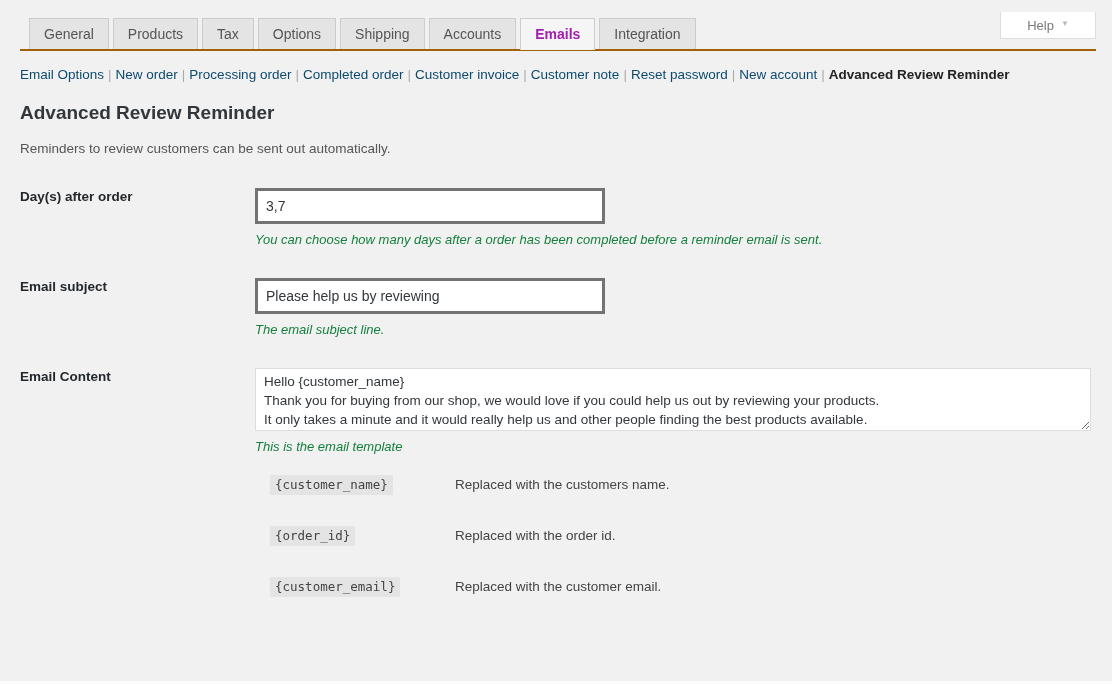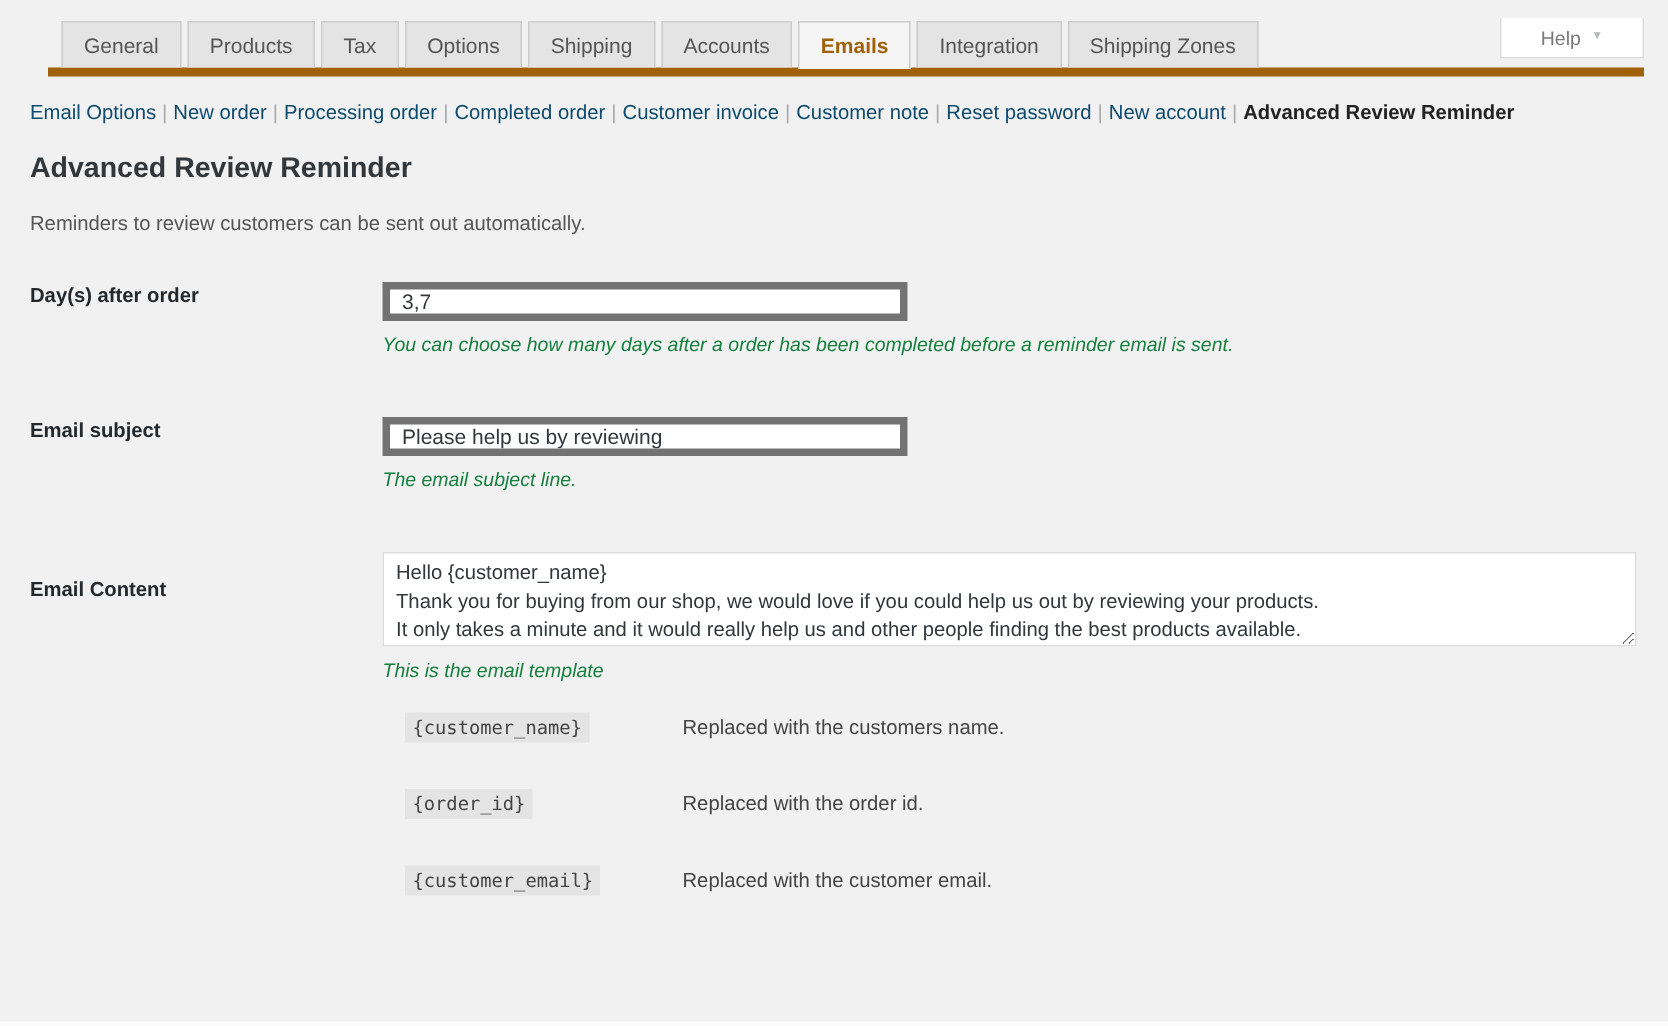--- a/index.html
+++ b/index.html
@@ -45,24 +45,24 @@
     color: #b4b9be;
     line-height: 1;
     position: relative;
     top: -1px;
   }
 
   
   .tabs-bar {
     position: absolute;
     top: 14px;
-    left: 32px;
+    left: 20px;
     right: 16px;
     height: 37px;
-    border-bottom: 6px solid #a16207;
+    border-bottom: 2px solid #a16207;
     box-sizing: border-box;
   }
   .tabs {
     display: flex;
     align-items: flex-end;
     height: 100%;
     padding-left: 9px;
     box-sizing: border-box;
   }
   .tab {
@@ -77,21 +77,21 @@
     color: #555;
     font-size: 14px;
     text-decoration: none;
     box-sizing: border-box;
     position: relative;
     white-space: nowrap;
     cursor: pointer;
   }
   .tab.active {
     background: #f5f5f5;
-    color: #a16207;
+    color: #a21caf;
     font-weight: bold;
     height: 32px;
     line-height: 31px;
     margin-bottom: -1px;
     border-bottom: 1px solid #f5f5f5;
     z-index: 2;
   }
 
   
   .subnav {
@@ -189,24 +189,24 @@
   .cb-text {
     margin-left: 9px;
     font-size: 13.5px;
     color: #444;
     cursor: pointer;
   }
 
   
   .text-input {
     width: 350px;
-    height: 26px;
+    height: 36px;
     padding: 2px 8px;
     box-sizing: border-box;
-    border: 5px solid #737373;
+    border: 3px solid #737373;
     background: #fff;
     color: #32373c;
     font-family: "Liberation Sans", "DejaVu Sans", sans-serif;
     font-size: 14px;
     line-height: 20px;
     outline: none;
     border-radius: 0;
   }
   .text-area {
     width: 836px;
@@ -285,21 +285,20 @@
 <div class="tabs-bar">
   <nav class="tabs" id="tabs">
       <a class="tab">General</a>
       <a class="tab">Products</a>
       <a class="tab">Tax</a>
       <a class="tab">Options</a>
       <a class="tab">Shipping</a>
       <a class="tab">Accounts</a>
       <a class="tab active">Emails</a>
       <a class="tab">Integration</a>
-      <a class="tab">Shipping Zones</a>
     </nav>
 </div>
 
 <div class="subnav" id="subnav"><a>Email Options</a><span class="sep">|</span><a>New order</a><span class="sep">|</span><a>Processing order</a><span class="sep">|</span><a>Completed order</a><span class="sep">|</span><a>Customer invoice</a><span class="sep">|</span><a>Customer note</a><span class="sep">|</span><a>Reset password</a><span class="sep">|</span><a>New account</a><span class="sep">|</span><span class="current">Advanced Review Reminder</span></div>
 
 <h2 class="page-title">Advanced Review Reminder</h2>
 <div class="page-desc">Reminders to review customers can be sent out automatically.</div>
 
 <div class="form-table">
 
@@ -314,21 +313,21 @@
 
   <div class="row" style="min-height:90px;">
     <div class="row-label">Email subject</div>
     <div class="row-field">
       <input class="text-input" type="text" value="Please help us by reviewing" style="">
       <div class="desc">The email subject line.</div>
     </div>
   </div>
 
   <div class="row">
-    <div class="row-label" style="top:16px;">Email Content</div>
+    <div class="row-label" style="top:0;">Email Content</div>
     <div class="row-field">
       <textarea class="text-area" style="">Hello {customer_name}
 Thank you for buying from our shop, we would love if you could help us out by reviewing your products.
 It only takes a minute and it would really help us and other people finding the best products available.</textarea>
       <div class="desc">This is the email template</div>
 
       <div class="tokens" id="tokens">
           <div class="token-row">
             <div class="token-key"><code class="token-code">{customer_name}</code></div>
             <div class="token-desc">Replaced with the customers name.</div>

